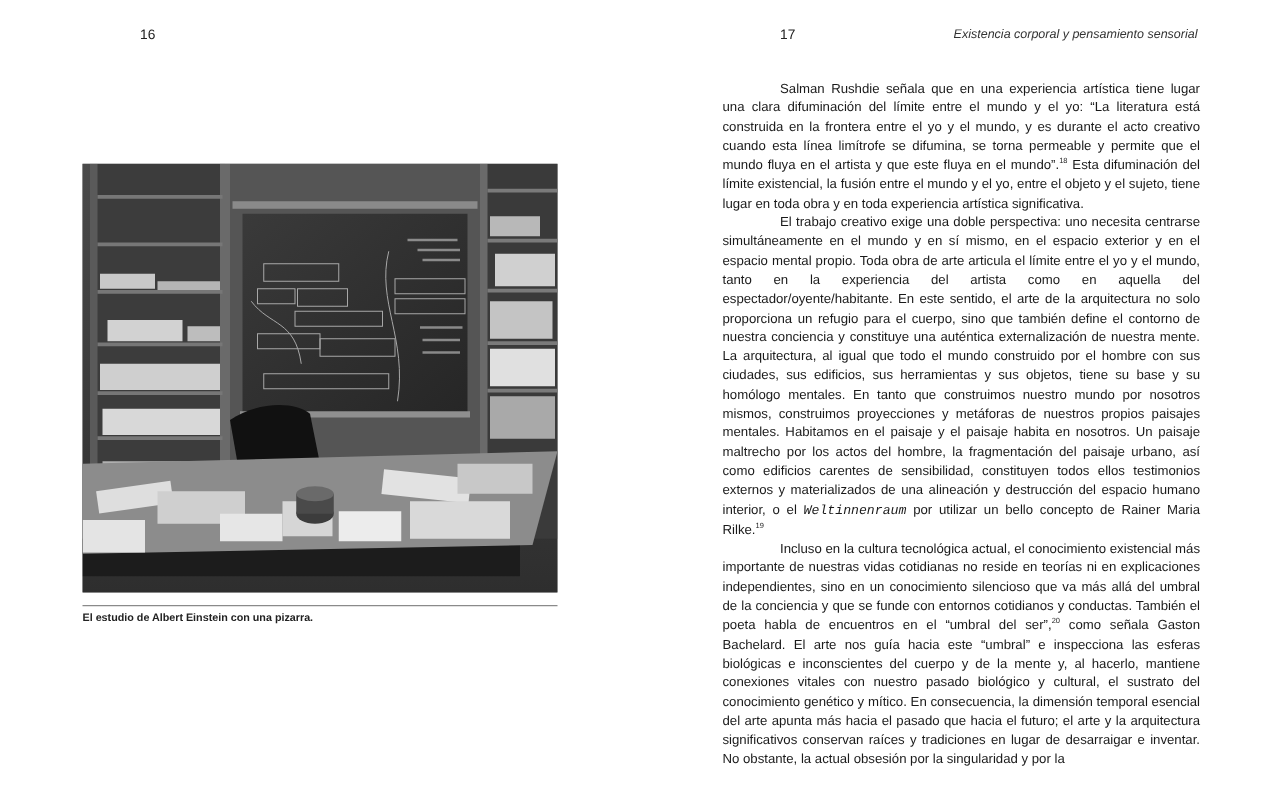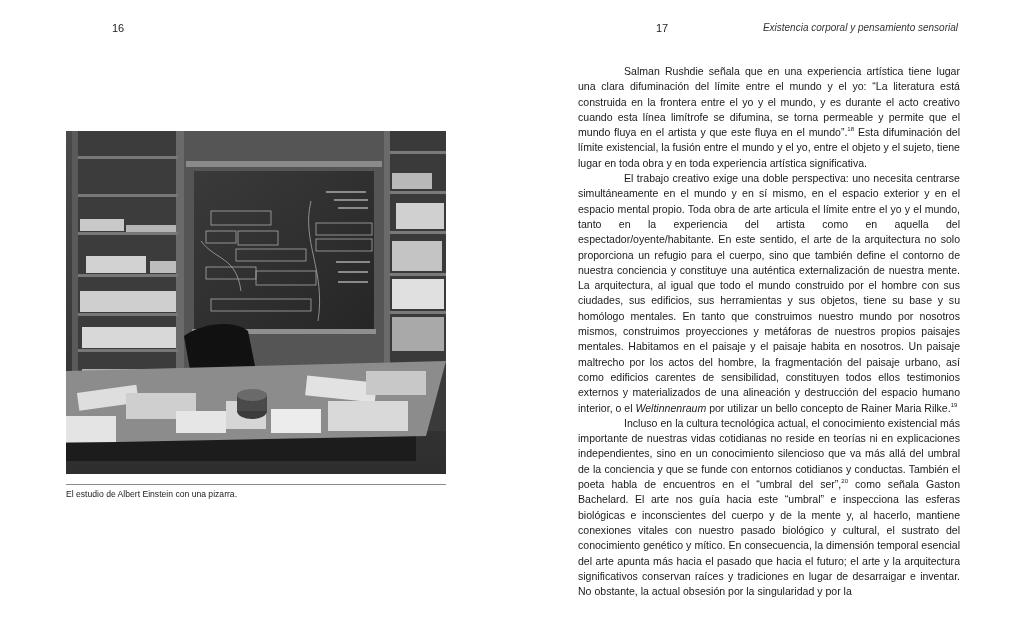--- a/index.html
+++ b/index.html
@@ -9,44 +9,44 @@
       font-family: "Liberation Sans", "DejaVu Sans", sans-serif;
       color: #1a1a1a;
     }
     .page { position: absolute; top: 0; height: 628px; }
     .page-left { left: 0; width: 512px; }
     .page-right { left: 512px; width: 512px; }
     .folio {
       position: absolute; top: 22px; font-size: 11px; color: #222;
     }
     .folio-left { left: 112px; }
-    .folio-right { left: 112px; margin-left: 32px; }
+    .folio-right { left: 112px; }
     .running-head {
       position: absolute; top: 22px; right: 66px; font-size: 10px; color: #333; font-style: italic;
     }
     .photo {
       position: absolute; left: 66px; top: 131px; width: 380px; height: 343px;
       background: #2b2b2b; overflow: hidden;
     }
     .photo svg { display:block; }
     .caption-rule {
       position: absolute; left: 66px; top: 484px; width: 380px; height: 0;
       border-top: 1px solid #8a8a8a;
     }
     .caption {
-      position: absolute; left: 66px; top: 489px; font-size: 8.6px; color: #222;
+      position: absolute; left: 66px; top: 489px; font-size: 8.6px; color: #222; font-weight: bold;
     }
     .body-text {
       position: absolute; left: 66px; top: 64px; width: 382px;
       font-size: 10.55px; line-height: 15.3px; color: #1a1a1a;
       text-align: justify;
     }
     .body-text p { margin: 0; text-indent: 46px; }
     .body-text sup { font-size: 6px; line-height: 0; vertical-align: super; }
-    .body-text em { font-style: italic; }
+    .body-text em { font-style: italic; font-family: Liberation Mono, monospace; }
   </style>
 </head>
 <body>
 
 <div class="page page-left">
   <div class="folio folio-left">16</div>
 
   <div class="photo" role="img" aria-label="Black-and-white photograph of a study with bookshelves, a chalkboard covered with equations, an empty leather chair and a desk covered in papers">
     <svg width="380" height="343" viewBox="0 0 380 343">
       <defs>

